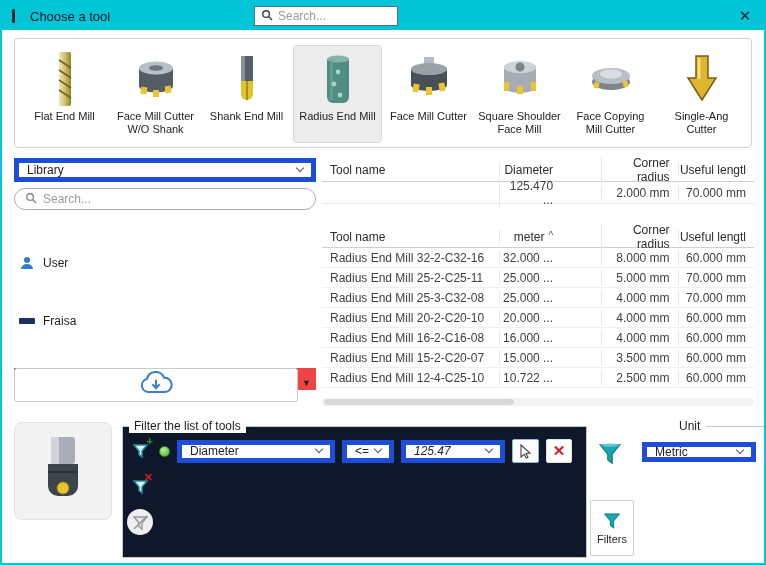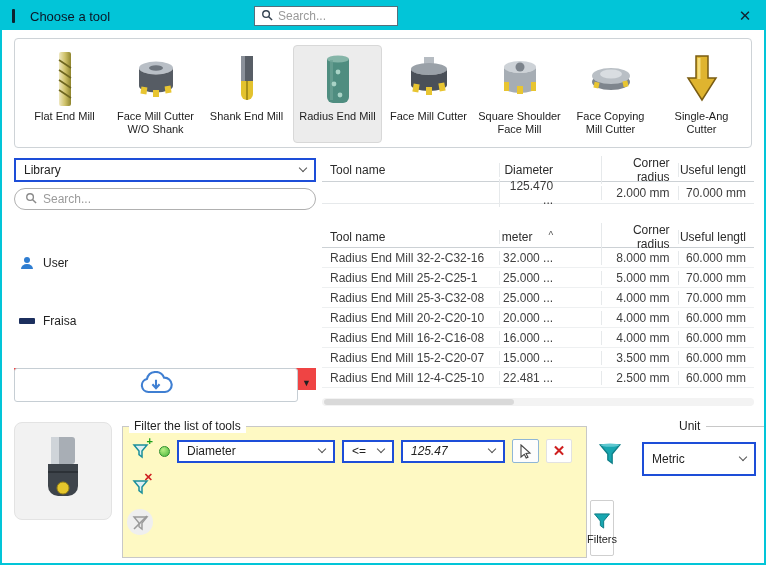--- a/index.html
+++ b/index.html
@@ -29,21 +29,21 @@
   .toolstrip { position:absolute; left:12px; top:36px; width:738px; height:110px;
                border:1px solid #ced3d7; border-radius:4px; background:#fff;
                display:flex; justify-content:space-between; padding:6px 5px 4px; }
   .tool-item { width:89px; display:flex; flex-direction:column; align-items:center;
                border:1px solid transparent; border-radius:4px; padding:2px 1px; }
   .tool-item.selected { background:#ececec; border-color:#d8d8d8; }
   .tool-icon { height:62px; display:flex; align-items:center; justify-content:center; }
   .tool-label { font-size:11px; line-height:13px; text-align:center; color:#1d1d1d; }
 
   
-  .sel { border:2px solid #1d4ed8; background:#fff; display:flex; align-items:center;
+  .sel { border:5px solid #1d4ed8; background:#fff; display:flex; align-items:center;
          justify-content:space-between; padding:0 8px; font-size:12px; color:#222; }
   .chev { display:inline-block; width:6px; height:6px; border-right:1.4px solid #555;
           border-bottom:1.4px solid #555; transform:rotate(45deg); margin-top:-4px; }
 
   .lib-select { position:absolute; left:12px; top:156px; width:302px; height:24px; }
   .lib-search { position:absolute; left:12px; top:186px; width:302px; height:22px;
                 border:1px solid #b0b0b0; border-radius:11px; display:flex; align-items:center;
                 padding:0 10px; gap:6px; background:#fff; }
   .lib-search input { border:none; outline:none; flex:1; font-size:12px; color:#333;
                       font-family:"Liberation Sans","DejaVu Sans",sans-serif; min-width:0; }
@@ -68,35 +68,35 @@
   .c-cr   { width:84px;  padding-right:8px; text-align:right;margin-left:40px; }
   .c-ul   { width:84px;  padding-right:8px; text-align:right; }
   .vline { border-left:1px solid #e6e9eb; }
   .hdr { color:#2c2c2c; }
   .hdr .trow { height:24px; border-bottom:1px solid #ccd1d5; }
   .sel-table { top:156px; }
   .sel-table .val-row { height:22px; border-bottom:1px solid #e6e9eb; color:#3c3c3c; }
   .res-table { top:224px; }
   .res-table .hdr-row { height:22px; border-bottom:1px solid #ccd1d5; color:#2c2c2c; }
   .res-table .data-row { height:20px; border-bottom:1px solid #eef0f1; color:#404040; }
-  .sorted { display:inline-flex; align-items:flex-start; gap:16px; justify-content:flex-end; }
+  .sorted { display:inline-flex; align-items:flex-start; gap:4px; justify-content:flex-end; }
   .sort-glyph { font-size:10px; color:#555; }
 
   .hscroll { position:absolute; left:320px; top:396px; width:432px; height:8px;
              background:#f3f3f3; border-radius:4px; }
   .hscroll .thumb { position:absolute; left:2px; top:1px; width:190px; height:6px;
                     background:#d9d9d9; border-radius:3px; }
 
   
   .preview { position:absolute; left:12px; top:420px; width:98px; height:98px;
              background:#f2f2f2; border:1px solid #e3e3e3; border-radius:8px;
              display:flex; align-items:center; justify-content:center; }
 
   .filter-fieldset { position:absolute; left:120px; top:424px; width:465px; height:132px;
-                     border:1px solid #c8c8c8; background:#fef9c3; }
+                     border:1px solid #c8c8c8; background:#0f172a; }
   .filter-legend { position:absolute; top:-8px; left:6px; background:#fff; padding:0 5px;
                    font-size:12px; color:#1f1f1f; }
   .fbtn-col { position:absolute; left:4px; top:10px; display:flex; flex-direction:column; gap:10px; }
   .icon-btn { position:relative; width:26px; height:26px; background:transparent; border:none;
               display:flex; align-items:center; justify-content:center; }
   .icon-btn .ovl { position:absolute; font-weight:bold; font-size:11px; top:-2px; right:0; }
   .ovl-plus { color:#1ca01c; }
   .ovl-cross { color:#cf2020; }
   .icon-btn.disabled { background:#efefef; border-radius:50%; }
 
@@ -113,23 +113,23 @@
                display:flex; align-items:center; justify-content:center;
                color:#cf2020; font-size:15px; font-weight:bold; border-radius:2px; }
 
   .funnel-apply { position:absolute; left:592px; top:436px; width:32px; height:32px;
                   border:none; background:transparent; display:flex; align-items:center;
                   justify-content:center; }
 
   .unit-head { position:absolute; left:640px; top:417px; width:114px; display:flex;
                align-items:center; gap:6px; font-size:12px; color:#1f1f1f;margin-left:37px; }
   .unit-line { flex:1; height:1px; background:#c8c8c8; }
-  .unit-select { position:absolute; left:640px; top:440px; width:114px; height:34px; }
-
-  .filters-btn { position:absolute; left:588px; top:498px; width:24px; height:56px;
+  .unit-select { position:absolute; left:640px; top:440px; width:114px; height:20px; }
+
+  .filters-btn { position:absolute; left:588px; top:498px; width:44px; height:56px;
                  border:1px solid #cfcfcf; border-radius:2px; background:#fff;
                  display:flex; flex-direction:column; align-items:center; justify-content:center;
                  gap:2px; font-size:11px; color:#1f1f1f; }
 </style>
 </head>
 <body>
 
 <div class="window">
 
   <div class="titlebar">
@@ -342,21 +342,21 @@
       <div class="c-ul vline">Useful lengtl</div>
     </div>
 
     <div class="trow data-row">
       <div class="c-name">Radius End Mill 32-2-C32-16</div>
       <div class="c-dia vline">32.000 ...</div>
       <div class="c-cr vline">8.000 mm</div>
       <div class="c-ul vline">60.000 mm</div>
     </div>
     <div class="trow data-row">
-      <div class="c-name">Radius End Mill 25-2-C25-1</div>
+      <div class="c-name">Radius End Mill 25-2-C25-11</div>
       <div class="c-dia vline">25.000 ...</div>
       <div class="c-cr vline">5.000 mm</div>
       <div class="c-ul vline">70.000 mm</div>
     </div>
     <div class="trow data-row">
       <div class="c-name">Radius End Mill 25-3-C32-08</div>
       <div class="c-dia vline">25.000 ...</div>
       <div class="c-cr vline">4.000 mm</div>
       <div class="c-ul vline">70.000 mm</div>
     </div>
@@ -373,21 +373,21 @@
       <div class="c-ul vline">60.000 mm</div>
     </div>
     <div class="trow data-row">
       <div class="c-name">Radius End Mill 15-2-C20-07</div>
       <div class="c-dia vline">15.000 ...</div>
       <div class="c-cr vline">3.500 mm</div>
       <div class="c-ul vline">60.000 mm</div>
     </div>
     <div class="trow data-row">
       <div class="c-name">Radius End Mill 12-4-C25-10</div>
-      <div class="c-dia vline">22.481 ...</div>
+      <div class="c-dia vline">10.722 ...</div>
       <div class="c-cr vline">2.500 mm</div>
       <div class="c-ul vline">60.000 mm</div>
     </div>
   </div>
 
   <div class="hscroll">
     <div class="thumb"></div>
   </div>
 
   <div class="preview">

